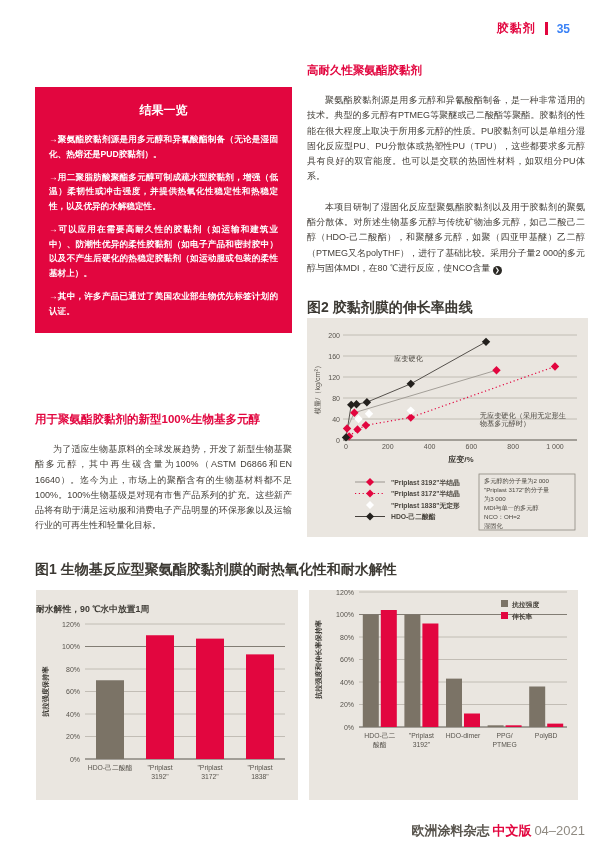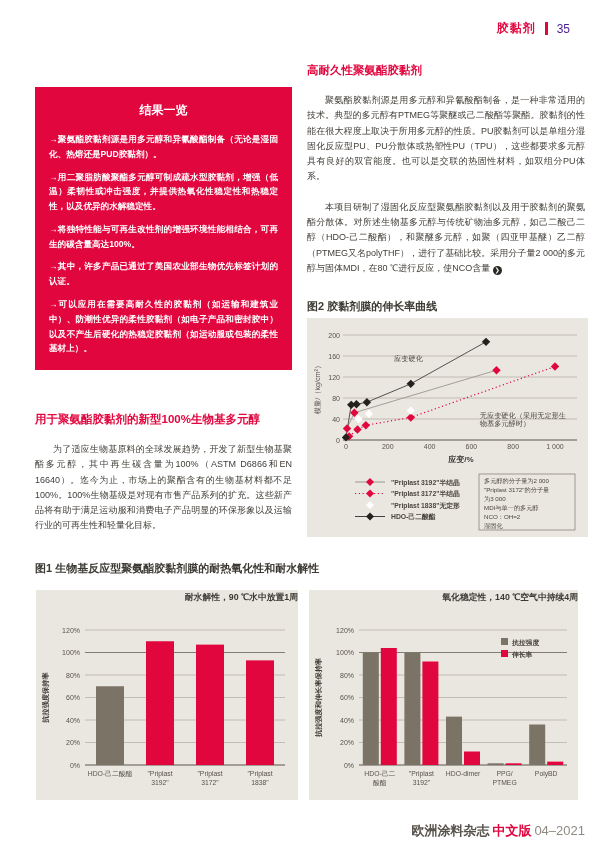--- a/index.html
+++ b/index.html
@@ -8,49 +8,49 @@
     position:relative; background:#ffffff; color:#3f3b35;
     font-family:"Liberation Sans", sans-serif; overflow:hidden;
     --accent:#e2063f; --panel:#eae6e0; --ink:#3d3a34;
   }
   .abs { position:absolute; }
 
   
   .page-header { top:20px; right:30px; display:flex; align-items:center; }
   .section-label { color:var(--accent); font-weight:bold; font-size:12px; letter-spacing:1px; }
   .header-divider { width:3px; height:13px; background:var(--accent); margin:0 9px; }
-  .page-number { font-weight:normal; font-size:12px; color:#4c1d95; }
+  .page-number { font-weight:bold; font-size:12px; color:#3b82f6; }
 
   
   .results-box { left:35px; top:87px; width:257px; background:var(--accent);
     color:#fff; padding:15px 14px 14px 14px; }
   .results-title { font-size:12px; font-weight:bold; text-align:center; margin-bottom:13px;font-family:Liberation Mono, monospace; }
   .result-item { font-size:8.6px; line-height:1.72; text-align:justify; margin-bottom:8px; font-weight:bold; }
   .result-item:last-child { margin-bottom:0; }
 
   
   .left-article { left:35px; top:412px; width:257px; }
   .right-article { left:307px; top:63px; width:278px; }
   .red-heading { color:var(--accent); font-size:11.5px; font-weight:bold; line-height:1.3; }
   .body-text { font-size:9px; line-height:1.7; text-align:justify; color:#413d37; margin-top:15px; }
   .indent { text-indent:2em; }
   .cont-icon { display:inline-block; width:9px; height:9px; border-radius:50%; background:#2b2925;
     color:#fff; font-size:6px; line-height:9px; text-align:center; vertical-align:-1px; text-indent:0; }
 
   
-  .fig-caption { font-size:11px; font-weight:bold; color:var(--ink); }
+  .fig-caption { font-size:14px; font-weight:bold; color:var(--ink); }
   .fig2-caption { left:307px; top:299px; width:278px; }
   .fig1-caption { left:35px; top:561px; width:555px; }
 
   
   .fig2-panel { left:307px; top:318px; width:281px; height:219px; background:var(--panel); }
   .fig1-panel { top:590px; height:210px; background:var(--panel); }
   .fig1-left  { left:36px;  width:262px; }
   .fig1-right { left:309px; width:269px; }
-  .panel-title { height:38px; padding-top:2px; text-align:right; font-size:8.8px;
+  .panel-title { height:32px; padding-top:14px; text-align:left; font-size:8.8px;
     font-weight:bold; color:var(--ink); }
 
   
   .page-footer { top:822px; right:15px; font-size:13px; color:#6f6a63; }
   .page-footer .journal { color:#57534c; font-weight:bold; }
   .page-footer .edition { color:var(--accent); font-weight:bold; margin:0 3px; }
   .page-footer .issue { color:#8f8a82; }
 
   svg text { font-family:"Liberation Sans", sans-serif; }
 </style>
@@ -63,23 +63,22 @@
     <span class="section-label">胶黏剂</span>
     <span class="header-divider"></span>
     <span class="page-number">35</span>
   </header>
 
   <aside class="results-box abs">
     <h2 class="results-title">结果一览</h2>
     <div id="results-list">
         <div class="result-item">→聚氨酯胶黏剂源是用多元醇和异氰酸酯制备（无论是湿固化、热熔还是PUD胶黏剂）。</div>
         <div class="result-item">→用二聚脂肪酸聚酯多元醇可制成疏水型胶黏剂，增强（低温）柔韧性或冲击强度，并提供热氧化性稳定性和热稳定性，以及优异的水解稳定性。</div>
-        <div class="result-item">→将独特性能与可再生改性剂的增强环境性能相结合，可再生的碳含量高达100%。</div>
+        <div class="result-item">→可以应用在需要高耐久性的胶黏剂（如运输和建筑业中）、防潮性优异的柔性胶黏剂（如电子产品和密封胶中）以及不产生后硬化的热稳定胶黏剂（如运动服或包装的柔性基材上）。</div>
         <div class="result-item">→其中，许多产品已通过了美国农业部生物优先标签计划的认证。</div>
-        <div class="result-item">→可以应用在需要高耐久性的胶黏剂（如运输和建筑业中）、防潮性优异的柔性胶黏剂（如电子产品和密封胶中）以及不产生后硬化的热稳定胶黏剂（如运动服或包装的柔性基材上）。</div>
       </div>
   </aside>
 
   <section class="left-article abs">
     <h3 class="red-heading">用于聚氨酯胶黏剂的新型100%生物基多元醇</h3>
     <p class="body-text indent">为了适应生物基原料的全球发展趋势，开发了新型生物基聚酯多元醇，其中再生碳含量为100%（ASTM D6866和EN 16640）。迄今为止，市场上的聚酯含有的生物基材料都不足100%。100%生物基级是对现有市售产品系列的扩充。这些新产品将有助于满足运动服和消费电子产品明显的环保形象以及运输行业的可再生性和轻量化目标。</p>
   </section>
 
   <section class="right-article abs">
     <h3 class="red-heading">高耐久性聚氨酯胶黏剂</h3>
@@ -183,21 +182,20 @@
         <text x="224" y="157" font-size="6.8" fill="#57534c" text-anchor="middle">1838"</text>
         <rect x="60" y="58.25" width="28" height="78.75" fill="#7b7366"></rect>
         <rect x="110" y="13.25" width="28" height="123.75" fill="#e2063f"></rect>
         <rect x="160" y="16.625" width="28" height="120.375" fill="#e2063f"></rect>
         <rect x="210" y="32.375" width="28" height="104.625" fill="#e2063f"></rect>
         <text x="12" y="69.5" font-size="7.2" fill="#3d3a34" text-anchor="middle" font-weight="bold" transform="rotate(-90 12 69.5)">抗拉强度保持率</text>
       </svg>
   </div>
 
   <div class="fig1-panel fig1-right abs">
-    <div class="panel-title">氧化稳定性，140 ℃空气中持续4周</div>
     <svg id="fig1-right-svg" width="269" height="172" viewBox="0 0 269 172">
         <line x1="50" y1="137" x2="258" y2="137" stroke="#5a564f" stroke-width="1.1"></line>
         <text x="45" y="139.5" font-size="7" fill="#57534c" text-anchor="end">0%</text>
         <line x1="50" y1="114.5" x2="258" y2="114.5" stroke="#b8b3aa" stroke-width="0.8"></line>
         <text x="45" y="117" font-size="7" fill="#57534c" text-anchor="end">20%</text>
         <line x1="50" y1="92" x2="258" y2="92" stroke="#b8b3aa" stroke-width="0.8"></line>
         <text x="45" y="94.5" font-size="7" fill="#57534c" text-anchor="end">40%</text>
         <line x1="50" y1="69.5" x2="258" y2="69.5" stroke="#b8b3aa" stroke-width="0.8"></line>
         <text x="45" y="72" font-size="7" fill="#57534c" text-anchor="end">60%</text>
         <line x1="50" y1="47" x2="258" y2="47" stroke="#b8b3aa" stroke-width="0.8"></line>

